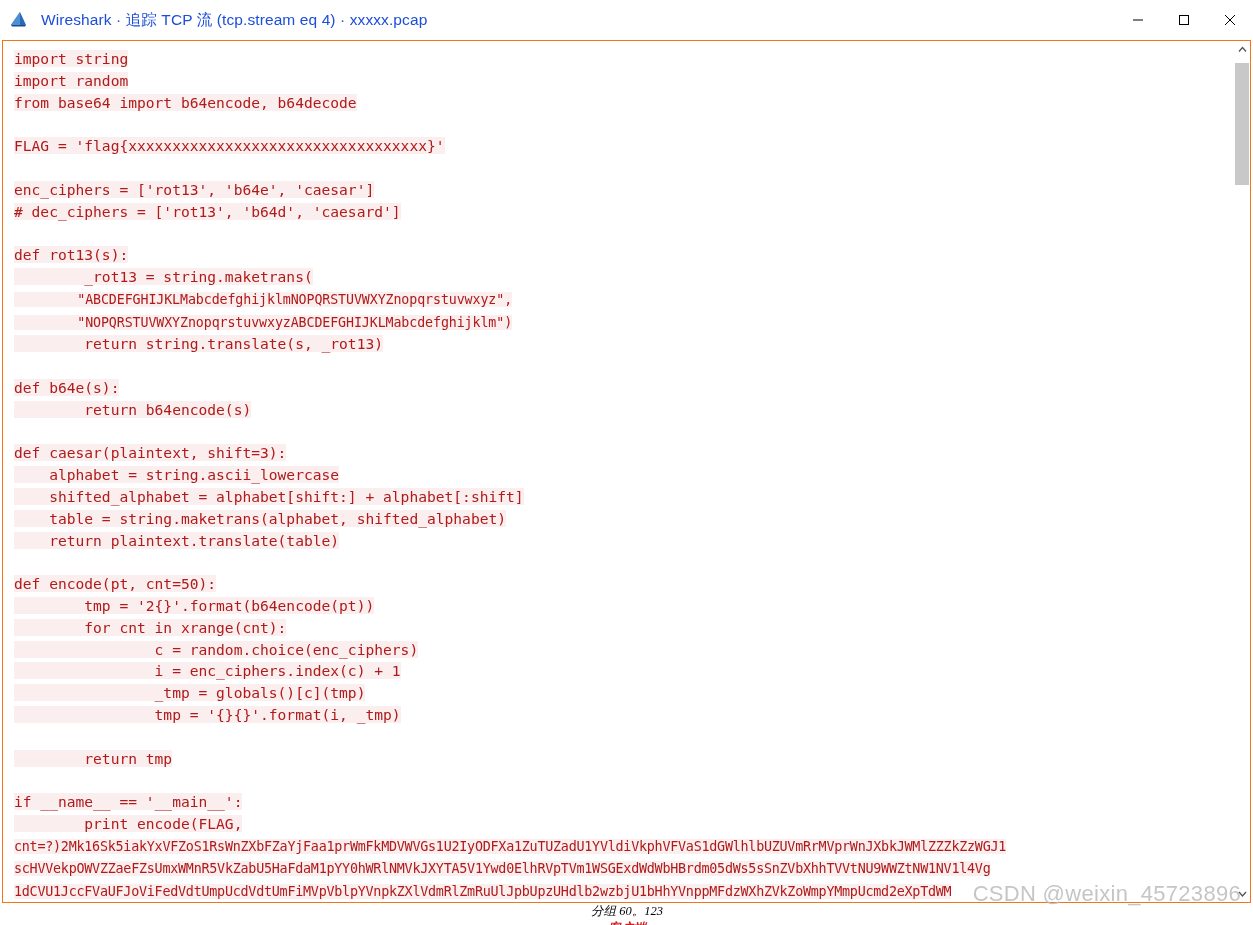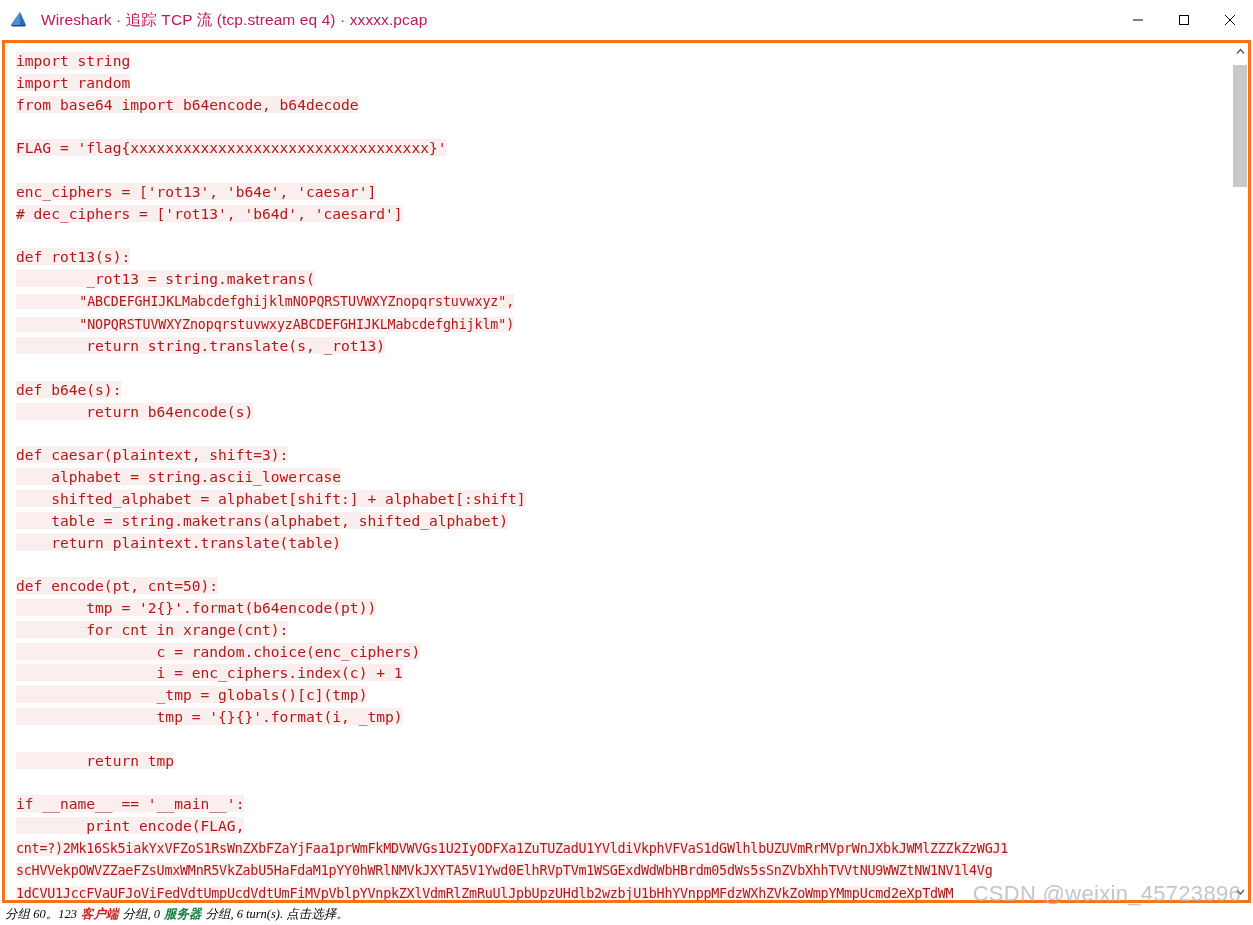--- a/index.html
+++ b/index.html
@@ -33,21 +33,21 @@
   }
   .app-logo {
     width: 22px; height: 22px;
     margin-right: 10px;
     flex: 0 0 auto;
     position: relative;
   }
   .app-logo svg { display: block; }
   .title-text {
     font-size: 15.5px;
-    color: #be185d;
+    color: #1d4ed8;
     white-space: nowrap;
     letter-spacing: 0.1px;
   }
   .win-controls {
     position: absolute;
     right: 0; top: 0;
     height: 40px;
     display: flex;
     align-items: stretch;
   }
@@ -66,21 +66,21 @@
     position: relative;
     padding: 0 0 0 0;
     overflow: hidden;
   }
   .text-pane {
     position: absolute;
     left: 2px;
     top: 0px;
     right: 2px;
     bottom: 0px;
-    border: 3px solid #f97316;
+    border: 1px solid #f97316;
     background: #ffffff;
     overflow: hidden;
     display: flex;
   }
   .code-scroll {
     flex: 1 1 auto;
     position: relative;
     overflow: hidden;
     padding: 7px 0 0 11px;
   }
@@ -142,20 +142,21 @@
     display: flex;
     align-items: center;
     padding-left: 5px;
     font-size: 12.5px;
     font-family: "Liberation Serif", serif;
     font-style: italic;
     color: #000000;
     white-space: nowrap;
     position: relative;
     z-index: 5;
+    flex-direction: column;
   }
   .statusbar span { margin-right: 4px; }
   .st-client { color: #cc2222; font-weight: bold; text-align: right; }
   .st-server { color: #15803d; font-weight: bold; }
 
   
   .watermark {
     position: absolute;
     right: 12px;
     bottom: 18px;

